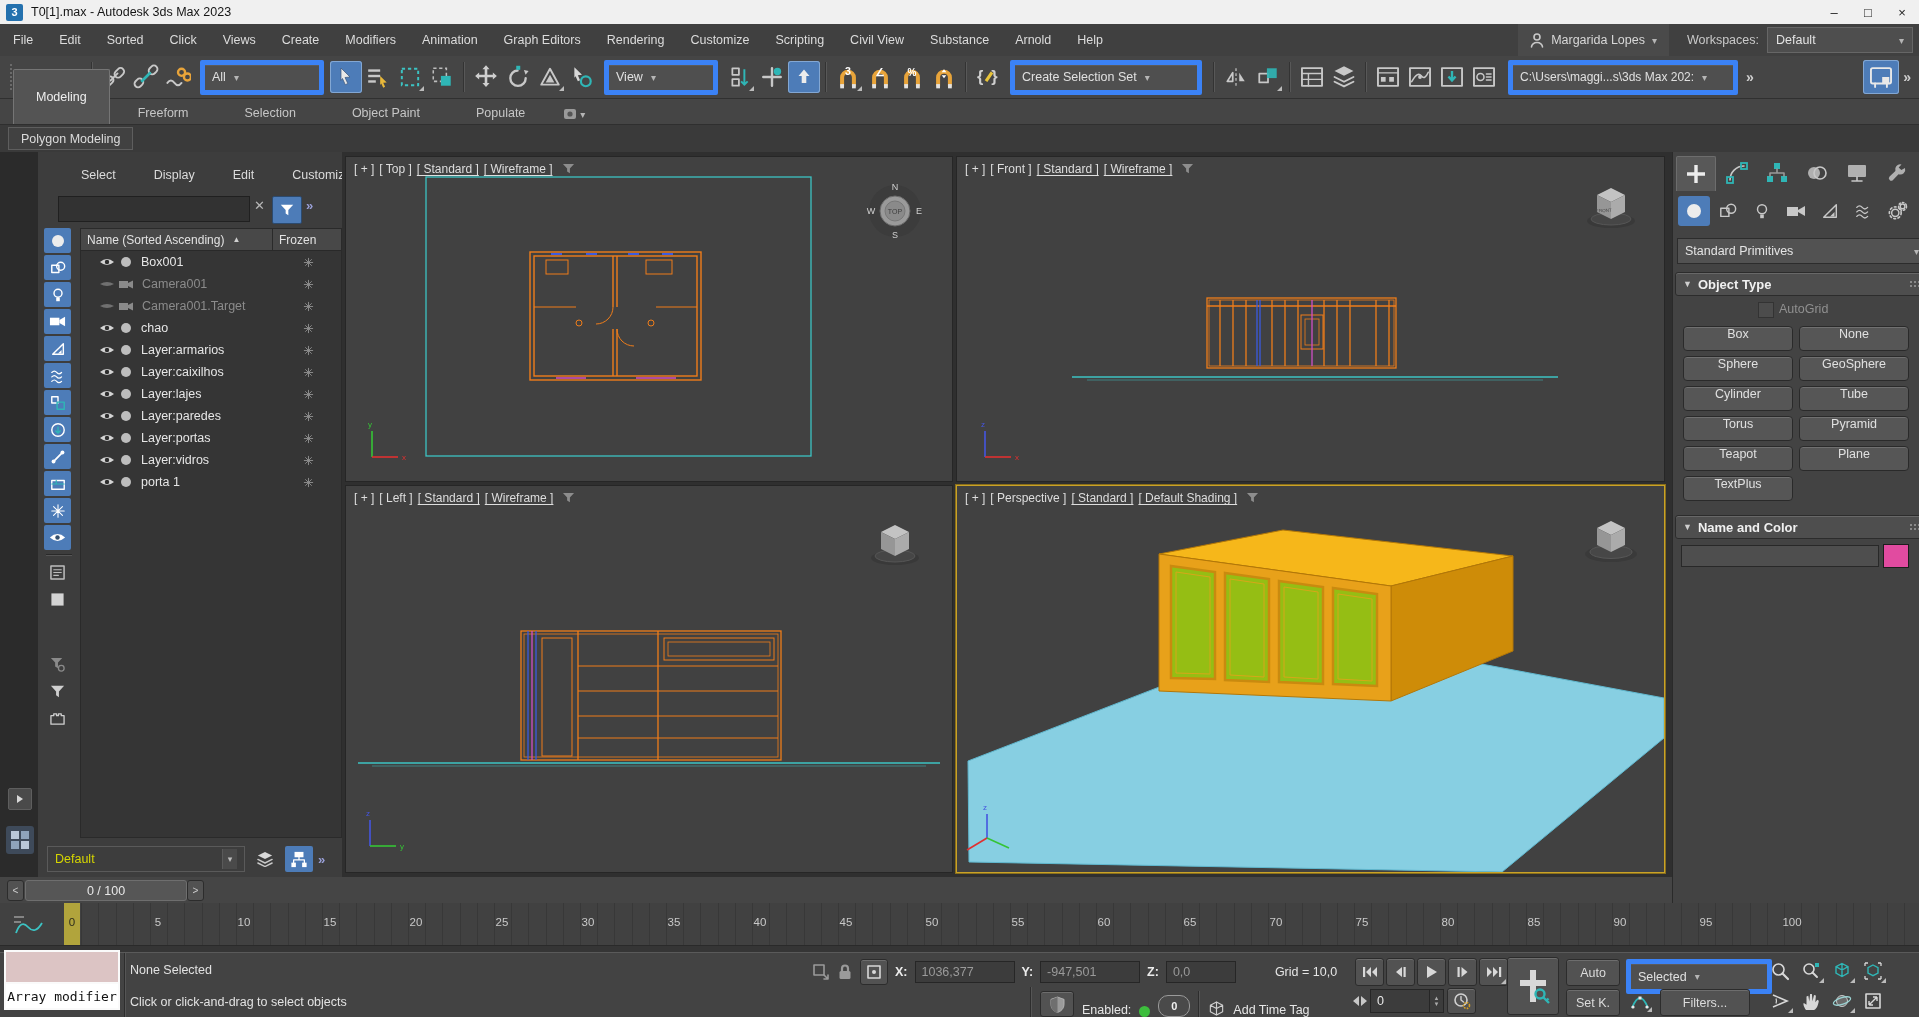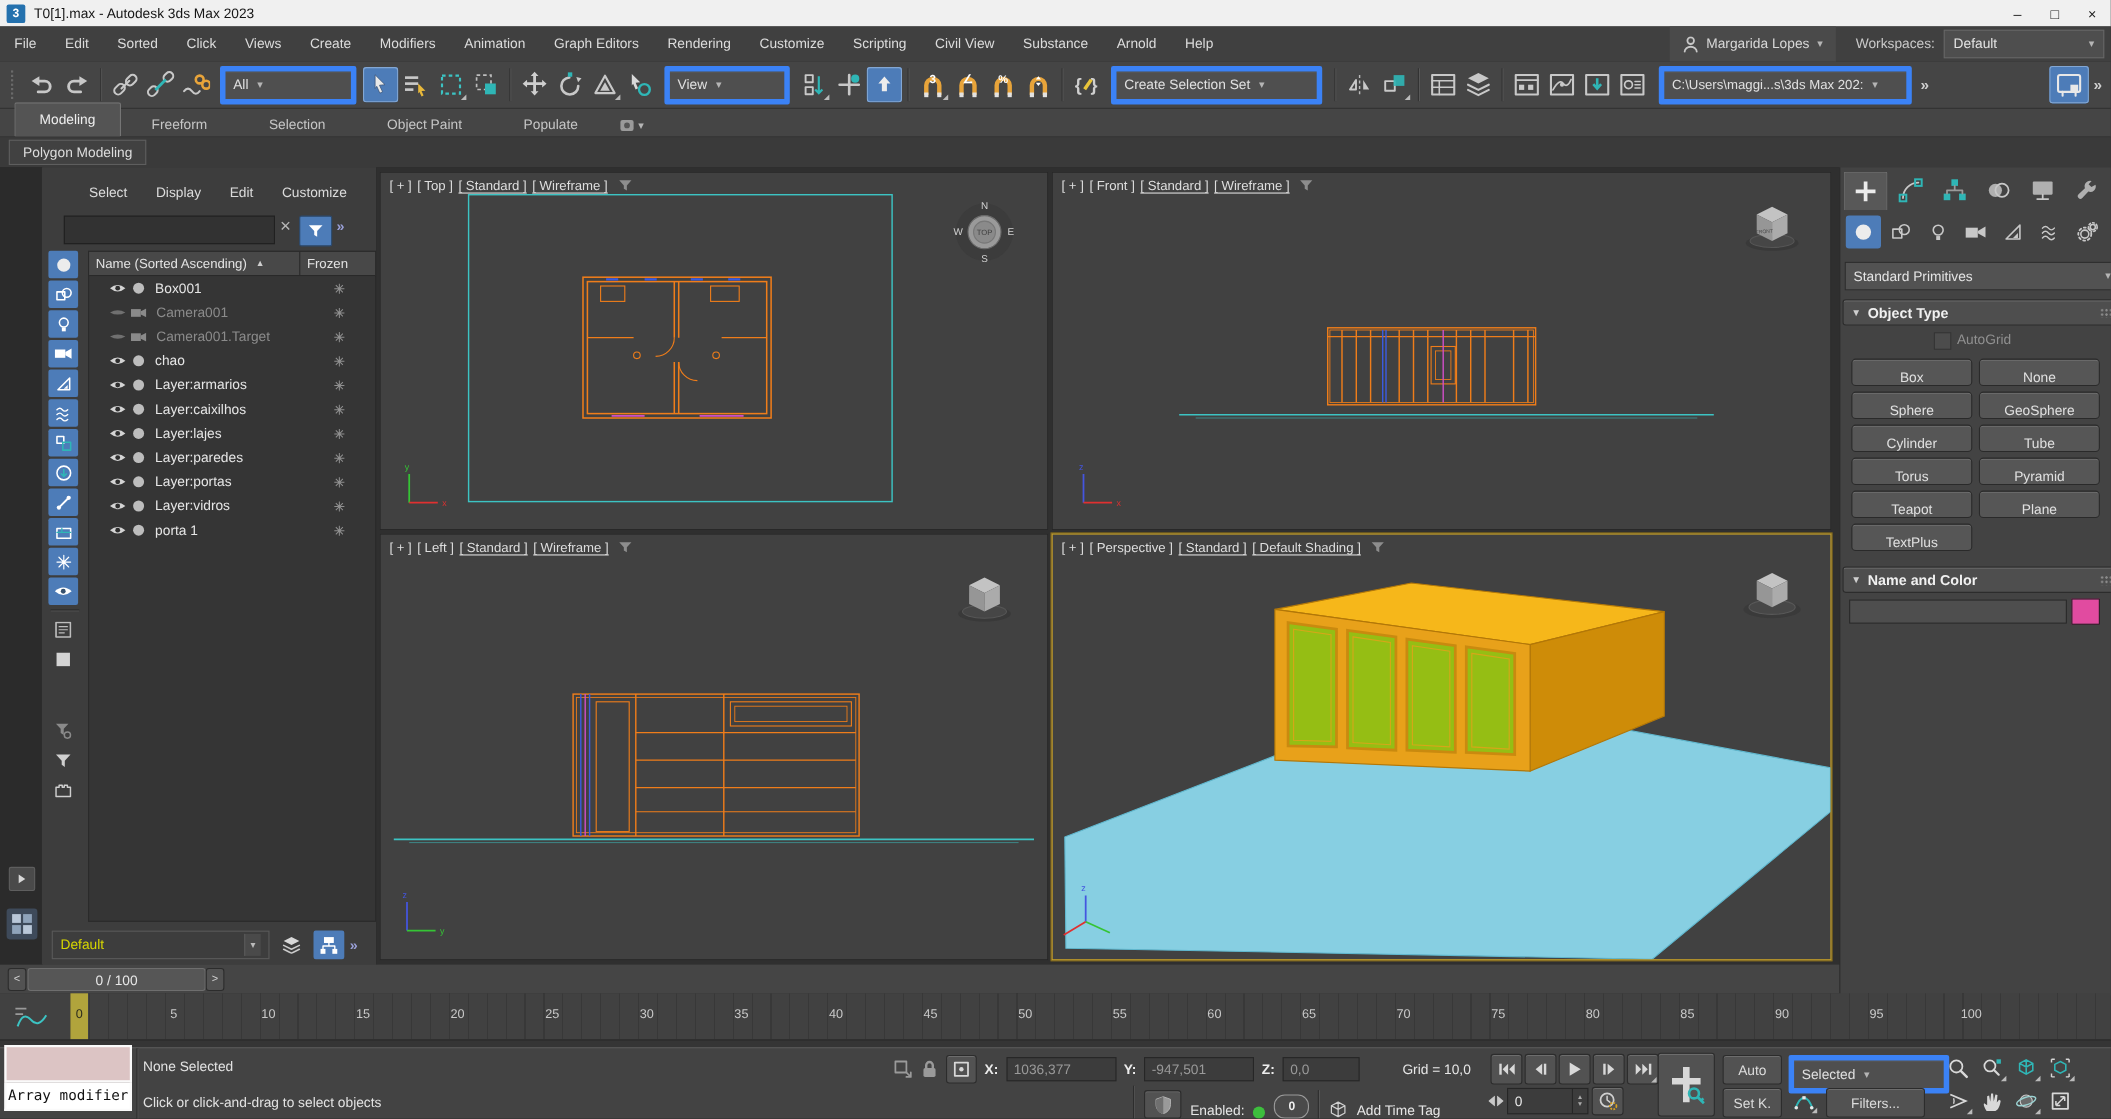--- a/index.html
+++ b/index.html
@@ -31,30 +31,30 @@
   .ticon{width:32px;height:32px;border-radius:3px;display:flex;align-items:center;justify-content:center;position:relative;flex:none;}
   .ticon.act{background:#4d7cb8;box-shadow:inset 0 0 0 1px #83a7d3;}
   .tsep{width:1px;height:30px;background:#333;border-right:1px solid #585858;margin:0 5px;flex:none;}
   .fly::after{content:"";position:absolute;right:2px;bottom:2px;border-left:5px solid transparent;border-bottom:5px solid #bbb;}
   .combo{height:25px;background:#4f4f4f;border:5px solid #3b82f6;border-radius:2px;display:flex;align-items:center;padding:0 7px;color:#e0e0e0;flex:none;box-shadow:inset 0 1px 0 rgba(255,255,255,.07);}
   .combo .caret{margin-left:8px;}
 
   
   .rtabs{left:0;top:99px;width:1919px;height:26px;background:#454545;border-bottom:1px solid #2f2f2f;display:flex;align-items:flex-end;padding-left:13px;box-sizing:border-box;}
   .rtab{padding:4px 28px;color:#c6c6c6;}
-  .rtab.active{background:#545454;border:1px solid #757575;border-bottom:none;border-radius:2px 2px 0 0;color:#eee;padding:8px 22px;}
+  .rtab.active{background:#545454;border:1px solid #757575;border-bottom:none;border-radius:2px 2px 0 0;color:#eee;padding:20px 22px;}
   .rsub{left:0;top:125px;width:1919px;height:27px;background:#3a3a3a;border-bottom:1px solid #2c2c2c;display:flex;align-items:center;}
   .rsubtab{margin-left:8px;height:21px;background:#414141;border:1px solid #5e5e5e;display:flex;align-items:center;padding:0 12px;color:#dcdcdc;}
 
   
   .lstrip{left:0;top:152px;width:38px;height:788px;background:#2b2b2b;border-right:1px solid #232323;}
 
   
   .explorer{left:38px;top:152px;width:304px;height:725px;background:#3d3d3d;border-right:1px solid #282828;}
-  .exp-menus{position:absolute;left:30px;top:16px;display:flex;gap:0;}
+  .exp-menus{position:absolute;left:30px;top:16px;display:flex;gap:12px;}
   .exp-menus span{padding:0 13px;color:#dcdcdc;}
   .searchbox{position:absolute;left:20px;top:44px;width:190px;height:24px;background:#323232;border:1px solid #202020;}
   .exp-clear{position:absolute;left:216px;top:46px;color:#b8b8b8;font-size:13px;}
   .exp-filterbtn{position:absolute;left:234px;top:44px;width:28px;height:26px;background:#4d7cb8;border:1px solid #2c4a6e;border-radius:2px;display:flex;align-items:center;justify-content:center;}
   .exp-chev{position:absolute;left:268px;top:46px;color:#9aa0d8;font-weight:bold;font-size:13px;}
   .dcol{position:absolute;left:6px;top:76px;width:30px;}
   .dico{width:27px;height:25px;margin-bottom:2px;border-radius:2px;display:flex;align-items:center;justify-content:center;}
   .dico.on{background:#4d7cb8;}
   .dsep{height:1px;background:#2a2a2a;border-bottom:1px solid #555;margin:4px 2px;}
   .etable{position:absolute;left:42px;top:76px;width:262px;height:610px;background:#353535;border:1px solid #2a2a2a;box-sizing:border-box;}
@@ -83,21 +83,21 @@
   .cptab{width:38px;height:34px;display:flex;align-items:center;justify-content:center;border-radius:2px 2px 0 0;position:relative;}
   .cptab.active{background:#585858;border:1px solid #6d6d6d;border-bottom:none;}
   .cpcats{position:absolute;left:5px;top:44px;display:flex;gap:2px;}
   .cpcat{width:32px;height:30px;display:flex;align-items:center;justify-content:center;border-radius:3px;}
   .cpcat.on{background:#4d7cb8;}
   .cpcombo{position:absolute;left:4px;top:86px;width:234px;height:24px;background:#525252;border:1px solid #2c2c2c;display:flex;align-items:center;padding:0 7px;color:#e4e4e4;}
   .rollout{position:absolute;left:2px;width:238px;height:22px;background:#4e4e4e;border:1px solid #2c2c2c;border-radius:3px;display:flex;align-items:center;padding:0 7px;box-shadow:inset 0 1px 0 #686868;}
   .rollout b{color:#f0f0f0;font-size:13px;margin-left:6px;}
   .grip{margin-left:auto;width:12px;height:9px;background-image:radial-gradient(#8a8a8a 1px,transparent 1.2px);background-size:4px 4px;}
   .cpbtn{width:108px;height:23px;background:#565656;border:1px solid #2a2a2a;border-radius:4px;box-shadow:inset 0 1px 0 #707070;
-         display:flex;align-items:flex-end;justify-content:center;color:#e0e0e0;position:absolute;}
+         display:flex;align-items:flex-start;justify-content:center;color:#e0e0e0;position:absolute;}
   .cbox{position:absolute;width:14px;height:14px;background:#4c4c4c;border:1px solid #333;}
   .nameinput{position:absolute;left:8px;top:393px;width:196px;height:20px;background:#4e4e4e;border:1px solid #282828;}
   .swatch{position:absolute;left:210px;top:392px;width:24px;height:22px;border:1px solid #1d1d1d;}
 
   
   .tslider{left:0;top:877px;width:1672px;height:26px;background:#454545;border-bottom:1px solid #373737;}
   .tsbtn{position:absolute;top:3px;width:15px;height:19px;background:#525252;border:1px solid #2c2c2c;border-radius:3px;display:flex;align-items:center;justify-content:center;font-size:10px;color:#ccc;}
   .tshandle{position:absolute;left:25px;top:3px;width:160px;height:19px;background:#565656;border:1px solid #6e6e6e;border-radius:3px;display:flex;align-items:center;justify-content:center;color:#e8e8e8;}
   .ruler{left:0;top:903px;width:1919px;height:42px;background:#414141;border-bottom:1px solid #2a2a2a;}
   .rulerticks{position:absolute;left:64px;top:0;right:0;bottom:0;

